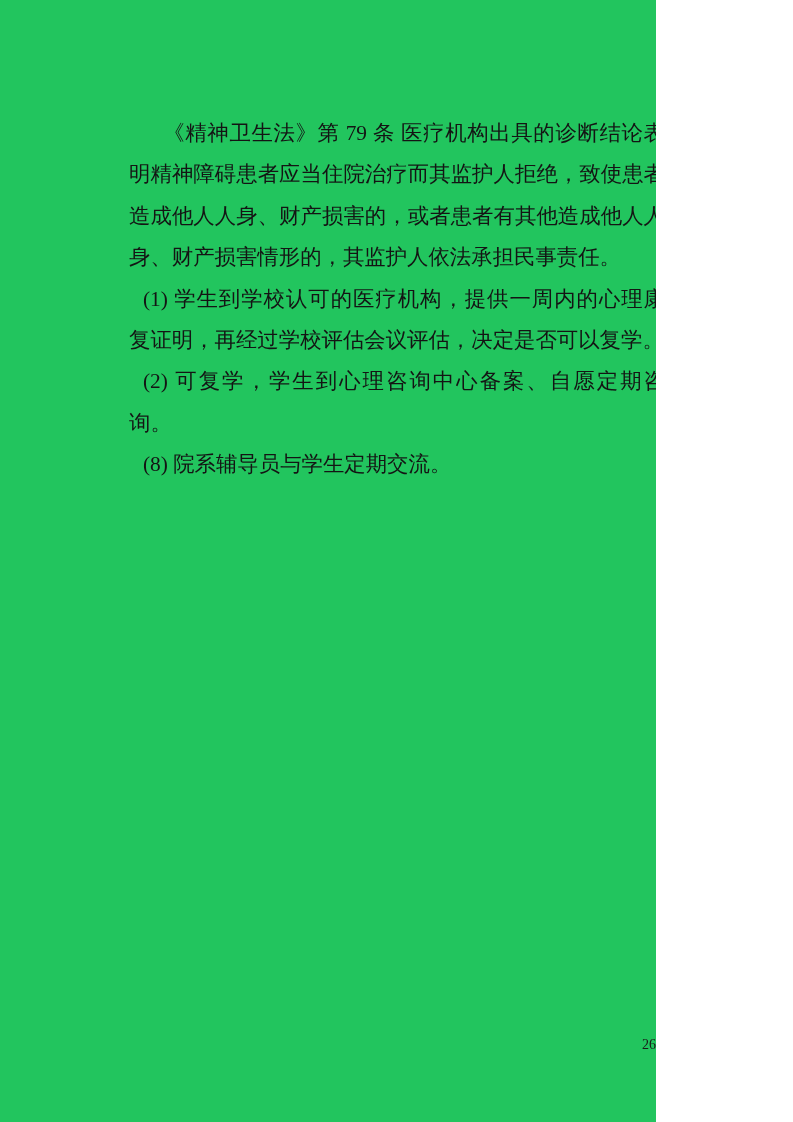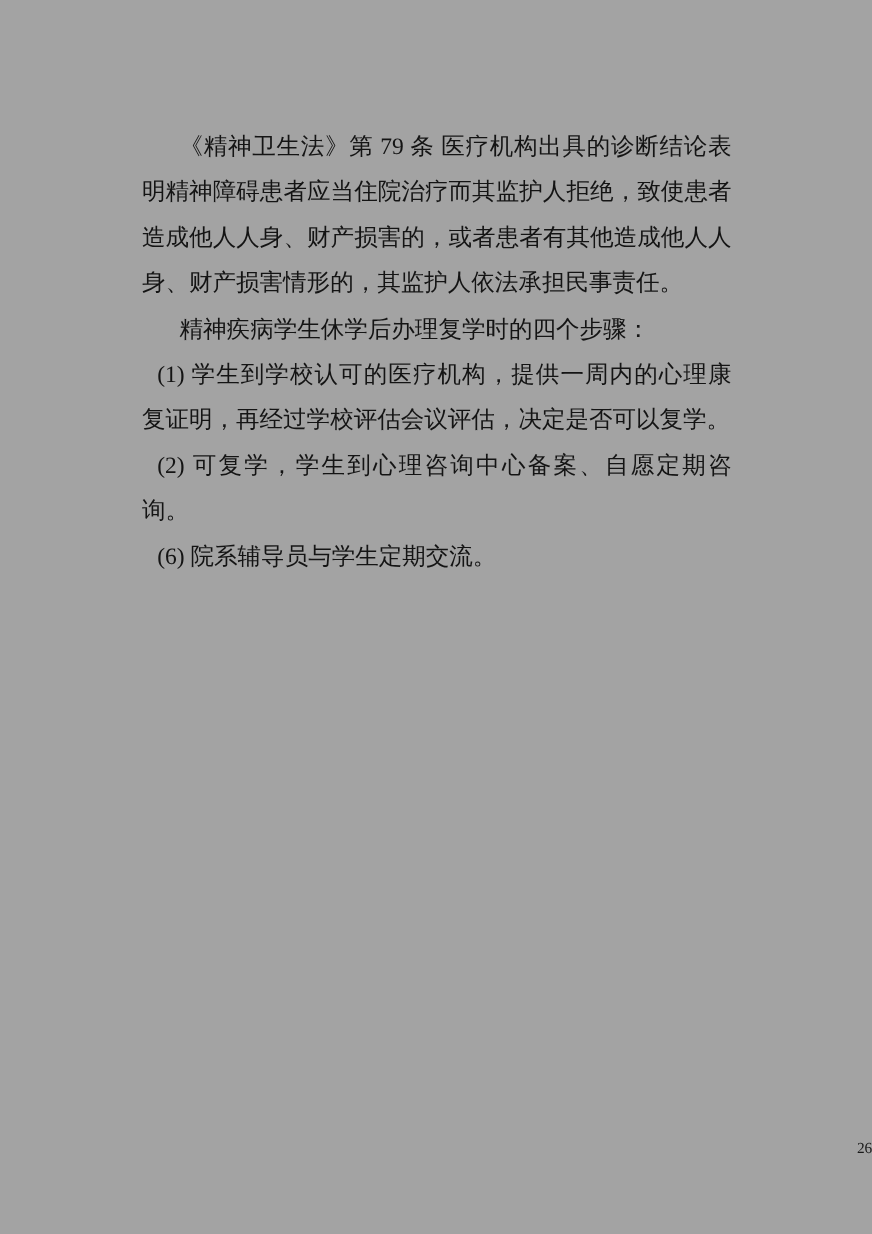--- a/index.html
+++ b/index.html
@@ -2,23 +2,23 @@
 <html><head>
 <meta charset="utf-8">
 <style>
   html, body {
     margin: 0;
     padding: 0;
     background: #ffffff;
   }
   .page {
     position: relative;
-    width: 793px;
+    width: 656px;
     height: 1122px;
-    background: #a3a3a3;
+    background: #22c55e;
     overflow: hidden;
     font-family: "Liberation Serif", "DejaVu Serif", serif;
     color: #141414;
   }
   .content {
     position: absolute;
     left: 129px;
     top: 113px;
     width: 536px;
     font-size: 21.4px;
@@ -51,20 +51,19 @@
     line-height: 20px;
     color: #1a1a1a;
   }
 </style>
 </head>
 <body>
 
 <div class="page">
   <div class="content">
     <p class="para-indent">《精神卫生法》第 79 条  医疗机构出具的诊断结论表明精神障碍患者应当住院治疗而其监护人拒绝，致使患者造成他人人身、财产损害的，或者患者有其他造成他人人身、财产损害情形的，其监护人依法承担民事责任。</p>
-    <p class="para-indent">精神疾病学生休学后办理复学时的四个步骤：</p>
     <p class="list-item">(1) 学生到学校认可的医疗机构，提供一周内的心理康复证明，再经过学校评估会议评估，决定是否可以复学。</p>
     <p class="list-item">(2) 可复学，学生到心理咨询中心备案、自愿定期咨询。</p>
-    <p class="list-item">(6) 院系辅导员与学生定期交流。</p>
+    <p class="list-item">(8) 院系辅导员与学生定期交流。</p>
   </div>
 
   <div class="page-number">26</div>
 </div>
 
 </body></html>

